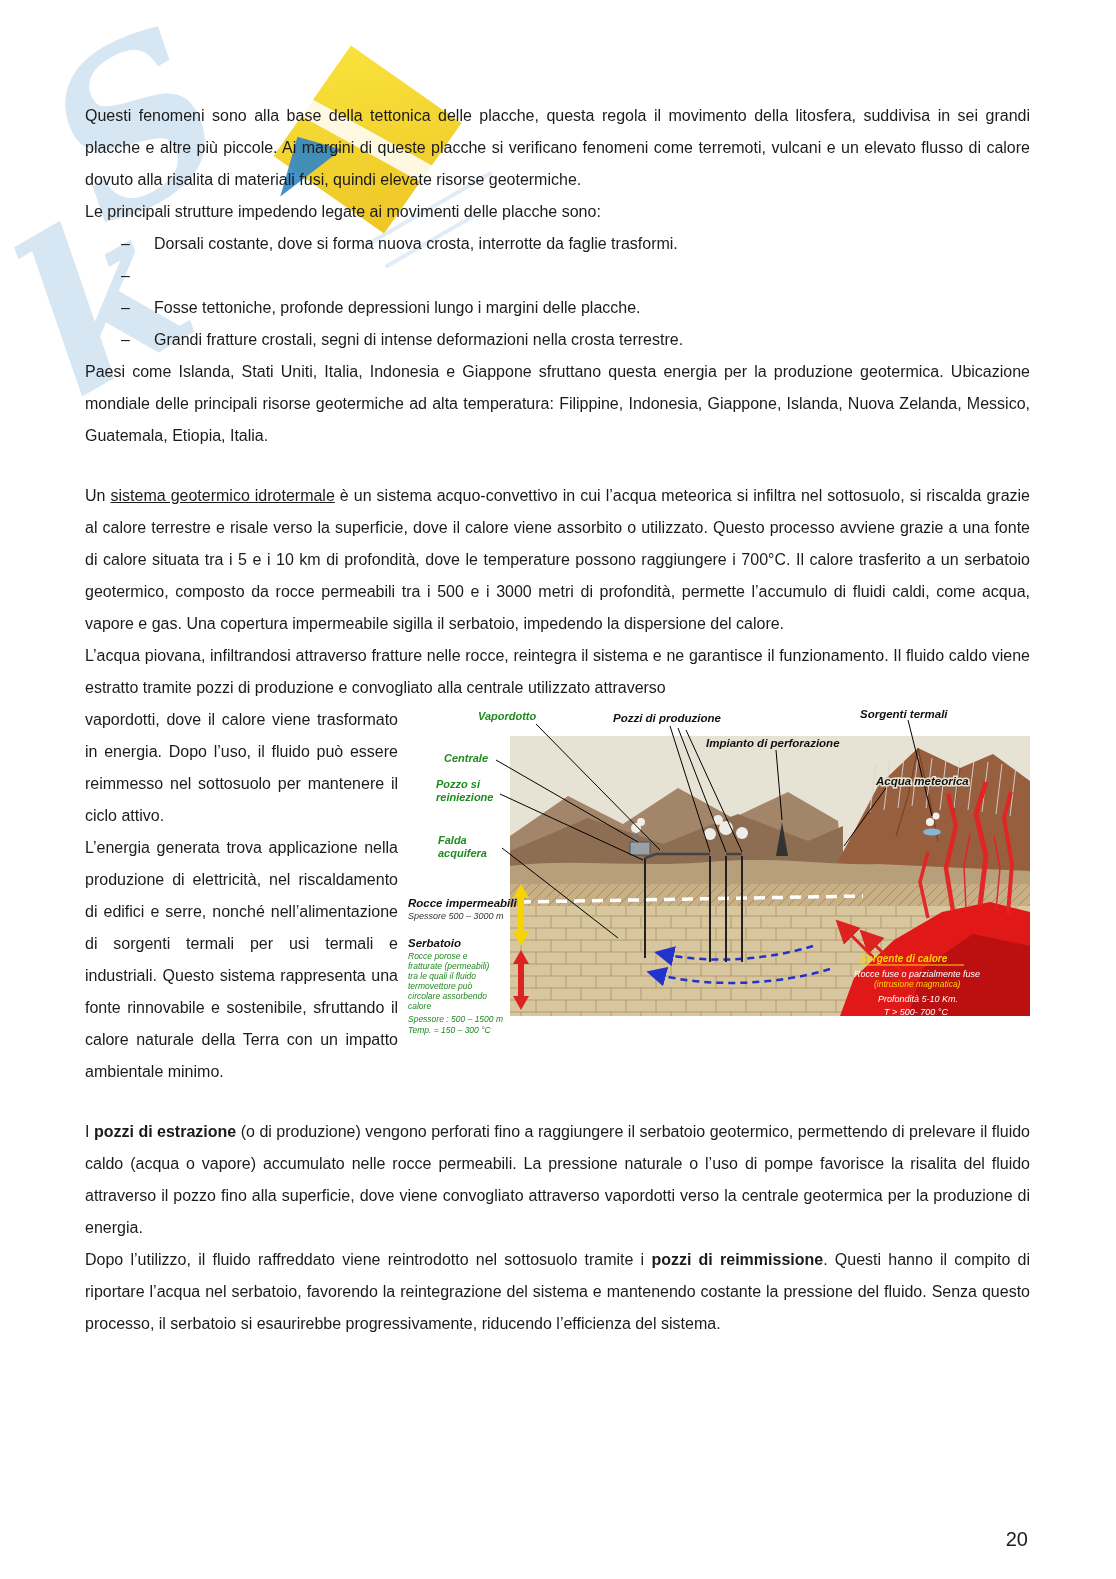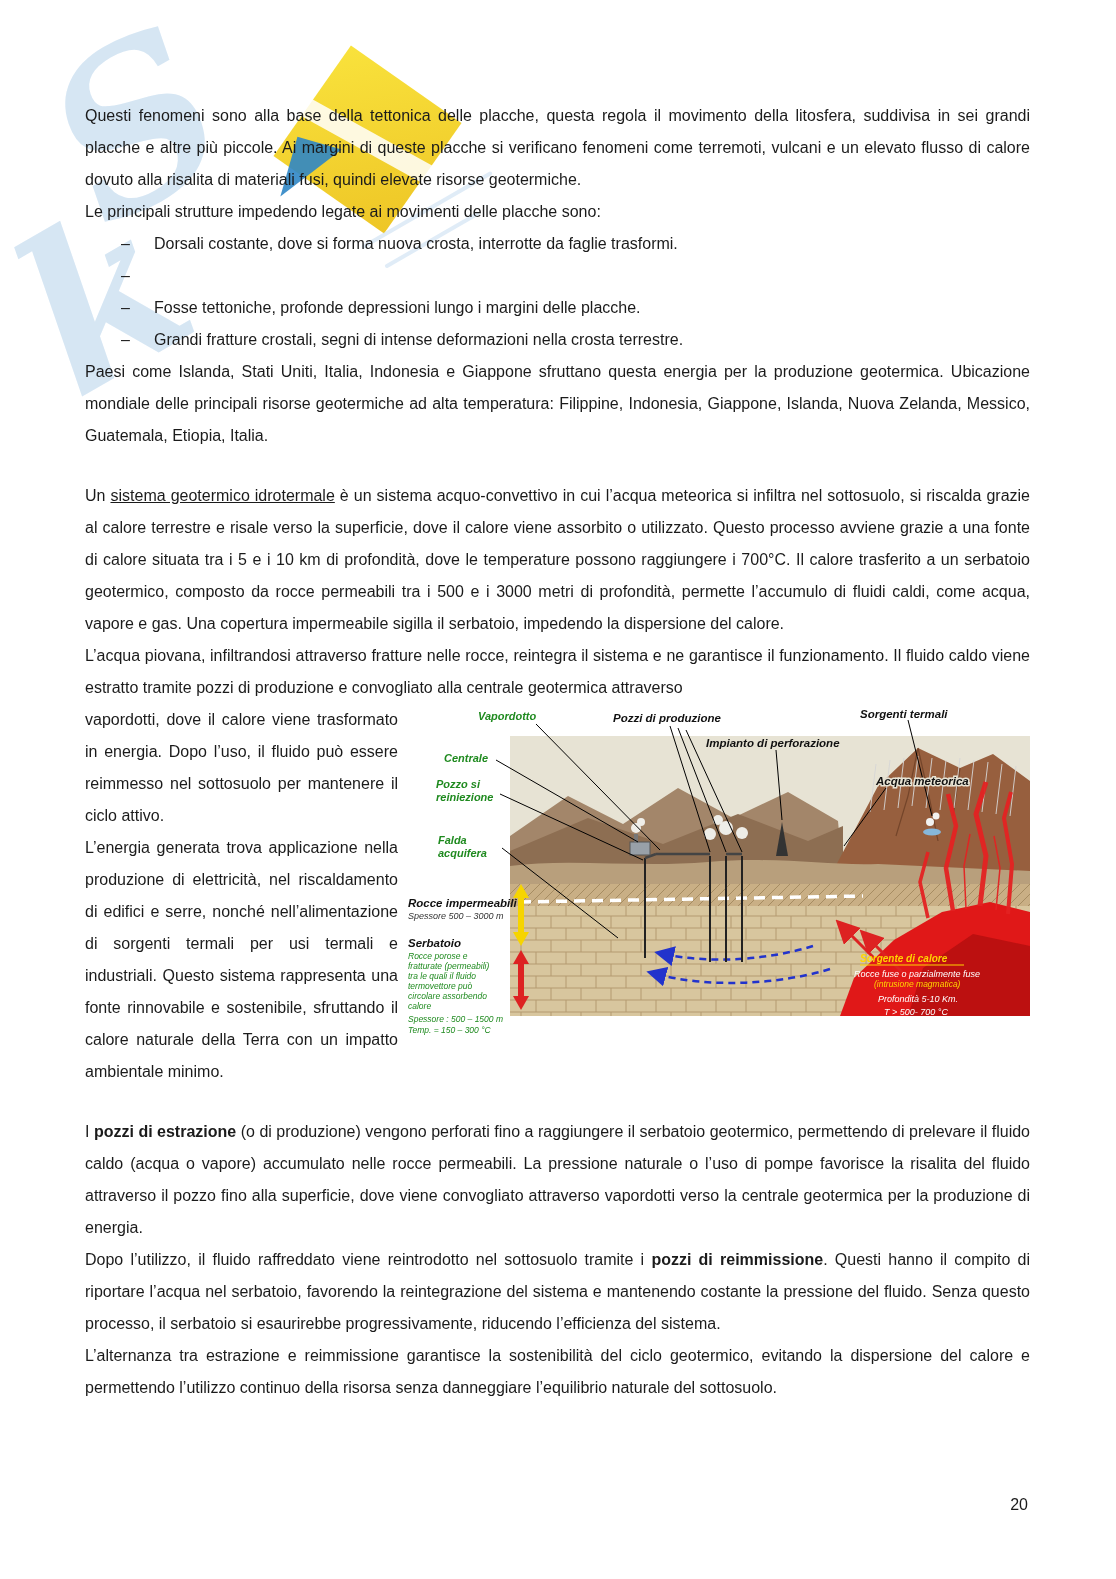--- a/index.html
+++ b/index.html
@@ -30,21 +30,21 @@
   .spaced{margin-top:28px;}
   .dash-list{list-style:none;margin:0;padding:0 0 0 36px;}
   .dash-list li{display:flex;}
   .dash{width:33px;flex:0 0 33px;}
   .u{text-decoration:underline;}
   strong{font-weight:bold;}
 
   .figure-wrap{overflow:hidden;}
   figure.diagram{float:right;width:622px;height:334px;margin:2px 0 2px 10px;font-style:italic;}
 
-  .page-number{position:absolute;right:88px;top:1496px;font-size:16px;z-index:1;margin-left:40px;}
+  .page-number{position:absolute;right:88px;top:1528px;font-size:20px;z-index:1;margin-left:40px;}
 
   
   svg text{font-family:"Liberation Sans",sans-serif;}
   .lbl-green{fill:#1f8a1f;font-weight:bold;font-size:11px;}
   .lbl-black{fill:#111111;font-weight:bold;font-size:11.5px;}
   .halo{paint-order:stroke;stroke:#e7e3d4;stroke-width:3px;}
   .lbl-bold{fill:#111111;font-weight:bold;font-size:11.5px;}
   .lbl-small{fill:#333333;font-size:9px;}
   .lbl-green-sm{fill:#1f8a1f;font-size:8.5px;}
   .lbl-heat{fill:#ffd400;font-weight:bold;font-size:10px;}
@@ -87,21 +87,21 @@
         <span>Grandi fratture crostali, segni di intense deformazioni nella crosta terrestre.</span>
       </li>
     </ul>
 
     <p class="para">Paesi come Islanda, Stati Uniti, Italia, Indonesia e Giappone sfruttano questa energia per la produzione geotermica. Ubicazione mondiale delle principali risorse geotermiche ad alta temperatura: Filippine, Indonesia, Giappone, Islanda, Nuova Zelanda, Messico, Guatemala, Etiopia, Italia.</p>
 
     <p class="para spaced">
       <span>Un </span><span class="u">sistema geotermico idrotermale</span><span> è un sistema acquo-convettivo in cui l’acqua meteorica si infiltra nel sottosuolo, si riscalda grazie al calore terrestre e risale verso la superficie, dove il calore viene assorbito o utilizzato. Questo processo avviene grazie a una fonte di calore situata tra i 5 e i 10 km di profondità, dove le temperature possono raggiungere i 700°C. Il calore trasferito a un serbatoio geotermico, composto da rocce permeabili tra i 500 e i 3000 metri di profondità, permette l’accumulo di fluidi caldi, come acqua, vapore e gas. Una copertura impermeabile sigilla il serbatoio, impedendo la dispersione del calore.</span>
     </p>
 
-    <p class="para">L’acqua piovana, infiltrandosi attraverso fratture nelle rocce, reintegra il sistema e ne garantisce il funzionamento. Il fluido caldo viene estratto tramite pozzi di produzione e convogliato alla centrale geotermica attraverso</p>
+    <p class="para">L’acqua piovana, infiltrandosi attraverso fratture nelle rocce, reintegra il sistema e ne garantisce il funzionamento. Il fluido caldo viene estratto tramite pozzi di produzione e convogliato alla centrale utilizzato attraverso</p>
 
     <div class="figure-wrap">
 
       <figure class="diagram">
         <svg viewBox="0 0 622 334" width="622" height="334" role="img">
           <defs>
             <pattern id="strata" width="30" height="24" patternUnits="userSpaceOnUse">
               <rect width="30" height="24" fill="#d8c69e"></rect>
               <path d="M0 6 H30 M0 18 H30 M8 6 V18 M23 18 V30 M23 -6 V6" stroke="#b49a70" stroke-width="1" fill="none"></path>
             </pattern>
@@ -255,17 +255,16 @@
     </div>
 
     <p class="para spaced">
       <span>I </span><strong>pozzi di estrazione</strong><span> (o di produzione) vengono perforati fino a raggiungere il serbatoio geotermico, permettendo di prelevare il fluido caldo (acqua o vapore) accumulato nelle rocce permeabili. La pressione naturale o l’uso di pompe favorisce la risalita del fluido attraverso il pozzo fino alla superficie, dove viene convogliato attraverso vapordotti verso la centrale geotermica per la produzione di energia.</span>
     </p>
 
     <p class="para">
       <span>Dopo l’utilizzo, il fluido raffreddato viene reintrodotto nel sottosuolo tramite i </span><strong>pozzi di reimmissione</strong><span>. Questi hanno il compito di riportare l’acqua nel serbatoio, favorendo la reintegrazione del sistema e mantenendo costante la pressione del fluido. Senza questo processo, il serbatoio si esaurirebbe progressivamente, riducendo l’efficienza del sistema.</span>
     </p>
 
-    <p class="para">L’alternanza tra estrazione e reimmissione garantisce la sostenibilità del ciclo geotermico, evitando la dispersione del calore e permettendo l’utilizzo continuo della risorsa senza danneggiare l’equilibrio naturale del sottosuolo.</p>
   </div>
 
   <div class="page-number">20</div>
 </div>
 
 </body></html>

